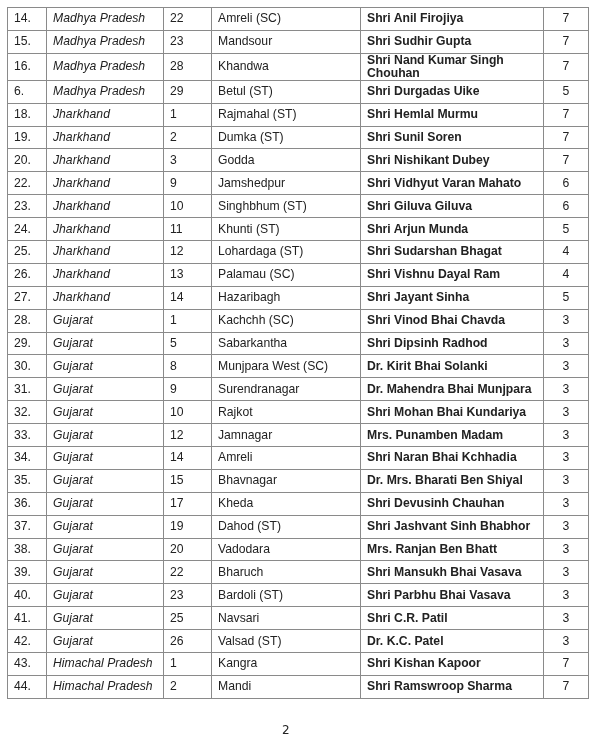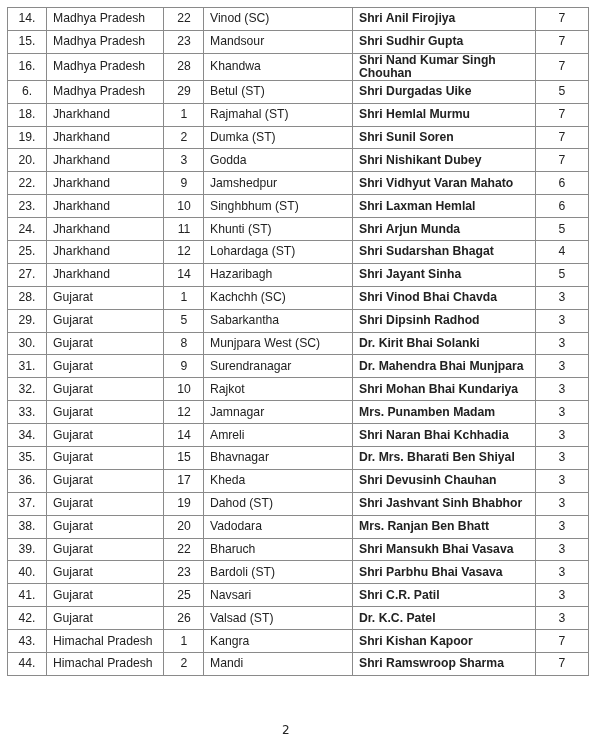--- a/index.html
+++ b/index.html
@@ -2,39 +2,39 @@
 <html><head>
 <meta charset="utf-8">
 <style>
   html, body { margin: 0; padding: 0; background: #ffffff; }
   body { width: 600px; height: 743px; position: relative; overflow: hidden;
          font-family: "Liberation Sans", sans-serif; color: #222; }
   table { position: absolute; left: 7px; top: 7px; width: 582px;
           border-collapse: collapse; table-layout: fixed; font-size: 12.2px; }
   td { border: 1px solid #8a8a8a; padding: 0 6px; height: 21.9px; line-height: 13px;
        vertical-align: middle; white-space: nowrap; overflow: hidden; }
-  td.c1 { width: 26px; text-align: center; }
-  td.c2 { width: 104px; }
-  td.c3 { width: 28px; text-align: center; padding-right: 5px; }
+  td.c1 { width: 26px; }
+  td.c2 { width: 104px; font-style: italic; }
+  td.c3 { width: 28px; text-align: left; padding-right: 13px; }
   td.c4 { width: 136px; }
   td.c5 { width: 170px; white-space: normal; font-weight: bold; }
   td.c6 { text-align: center; }
   tr.tall td { height: 26px; margin-top: 36px; }
   .page-num { position: absolute; top: 723px; left: 282px; font-size: 12px; font-family: "DejaVu Sans", sans-serif; }
 </style>
 </head>
 <body>
 
 <table>
   <tbody id="tbody">
       <tr>
         <td class="c1">14.</td>
         <td class="c2">Madhya Pradesh</td>
         <td class="c3">22</td>
-        <td class="c4">Vinod (SC)</td>
+        <td class="c4">Amreli (SC)</td>
         <td class="c5">Shri Anil Firojiya</td>
         <td class="c6">7</td>
       </tr>
       <tr>
         <td class="c1">15.</td>
         <td class="c2">Madhya Pradesh</td>
         <td class="c3">23</td>
         <td class="c4">Mandsour</td>
         <td class="c5">Shri Sudhir Gupta</td>
         <td class="c6">7</td>
@@ -85,37 +85,45 @@
         <td class="c3">9</td>
         <td class="c4">Jamshedpur</td>
         <td class="c5">Shri Vidhyut Varan Mahato</td>
         <td class="c6">6</td>
       </tr>
       <tr>
         <td class="c1">23.</td>
         <td class="c2">Jharkhand</td>
         <td class="c3">10</td>
         <td class="c4">Singhbhum (ST)</td>
-        <td class="c5">Shri Laxman Hemlal</td>
+        <td class="c5">Shri Giluva Giluva</td>
         <td class="c6">6</td>
       </tr>
       <tr>
         <td class="c1">24.</td>
         <td class="c2">Jharkhand</td>
         <td class="c3">11</td>
         <td class="c4">Khunti (ST)</td>
         <td class="c5">Shri Arjun Munda</td>
         <td class="c6">5</td>
       </tr>
       <tr>
         <td class="c1">25.</td>
         <td class="c2">Jharkhand</td>
         <td class="c3">12</td>
         <td class="c4">Lohardaga (ST)</td>
         <td class="c5">Shri Sudarshan Bhagat</td>
+        <td class="c6">4</td>
+      </tr>
+      <tr>
+        <td class="c1">26.</td>
+        <td class="c2">Jharkhand</td>
+        <td class="c3">13</td>
+        <td class="c4">Palamau (SC)</td>
+        <td class="c5">Shri Vishnu Dayal Ram</td>
         <td class="c6">4</td>
       </tr>
       <tr>
         <td class="c1">27.</td>
         <td class="c2">Jharkhand</td>
         <td class="c3">14</td>
         <td class="c4">Hazaribagh</td>
         <td class="c5">Shri Jayant Sinha</td>
         <td class="c6">5</td>
       </tr>

